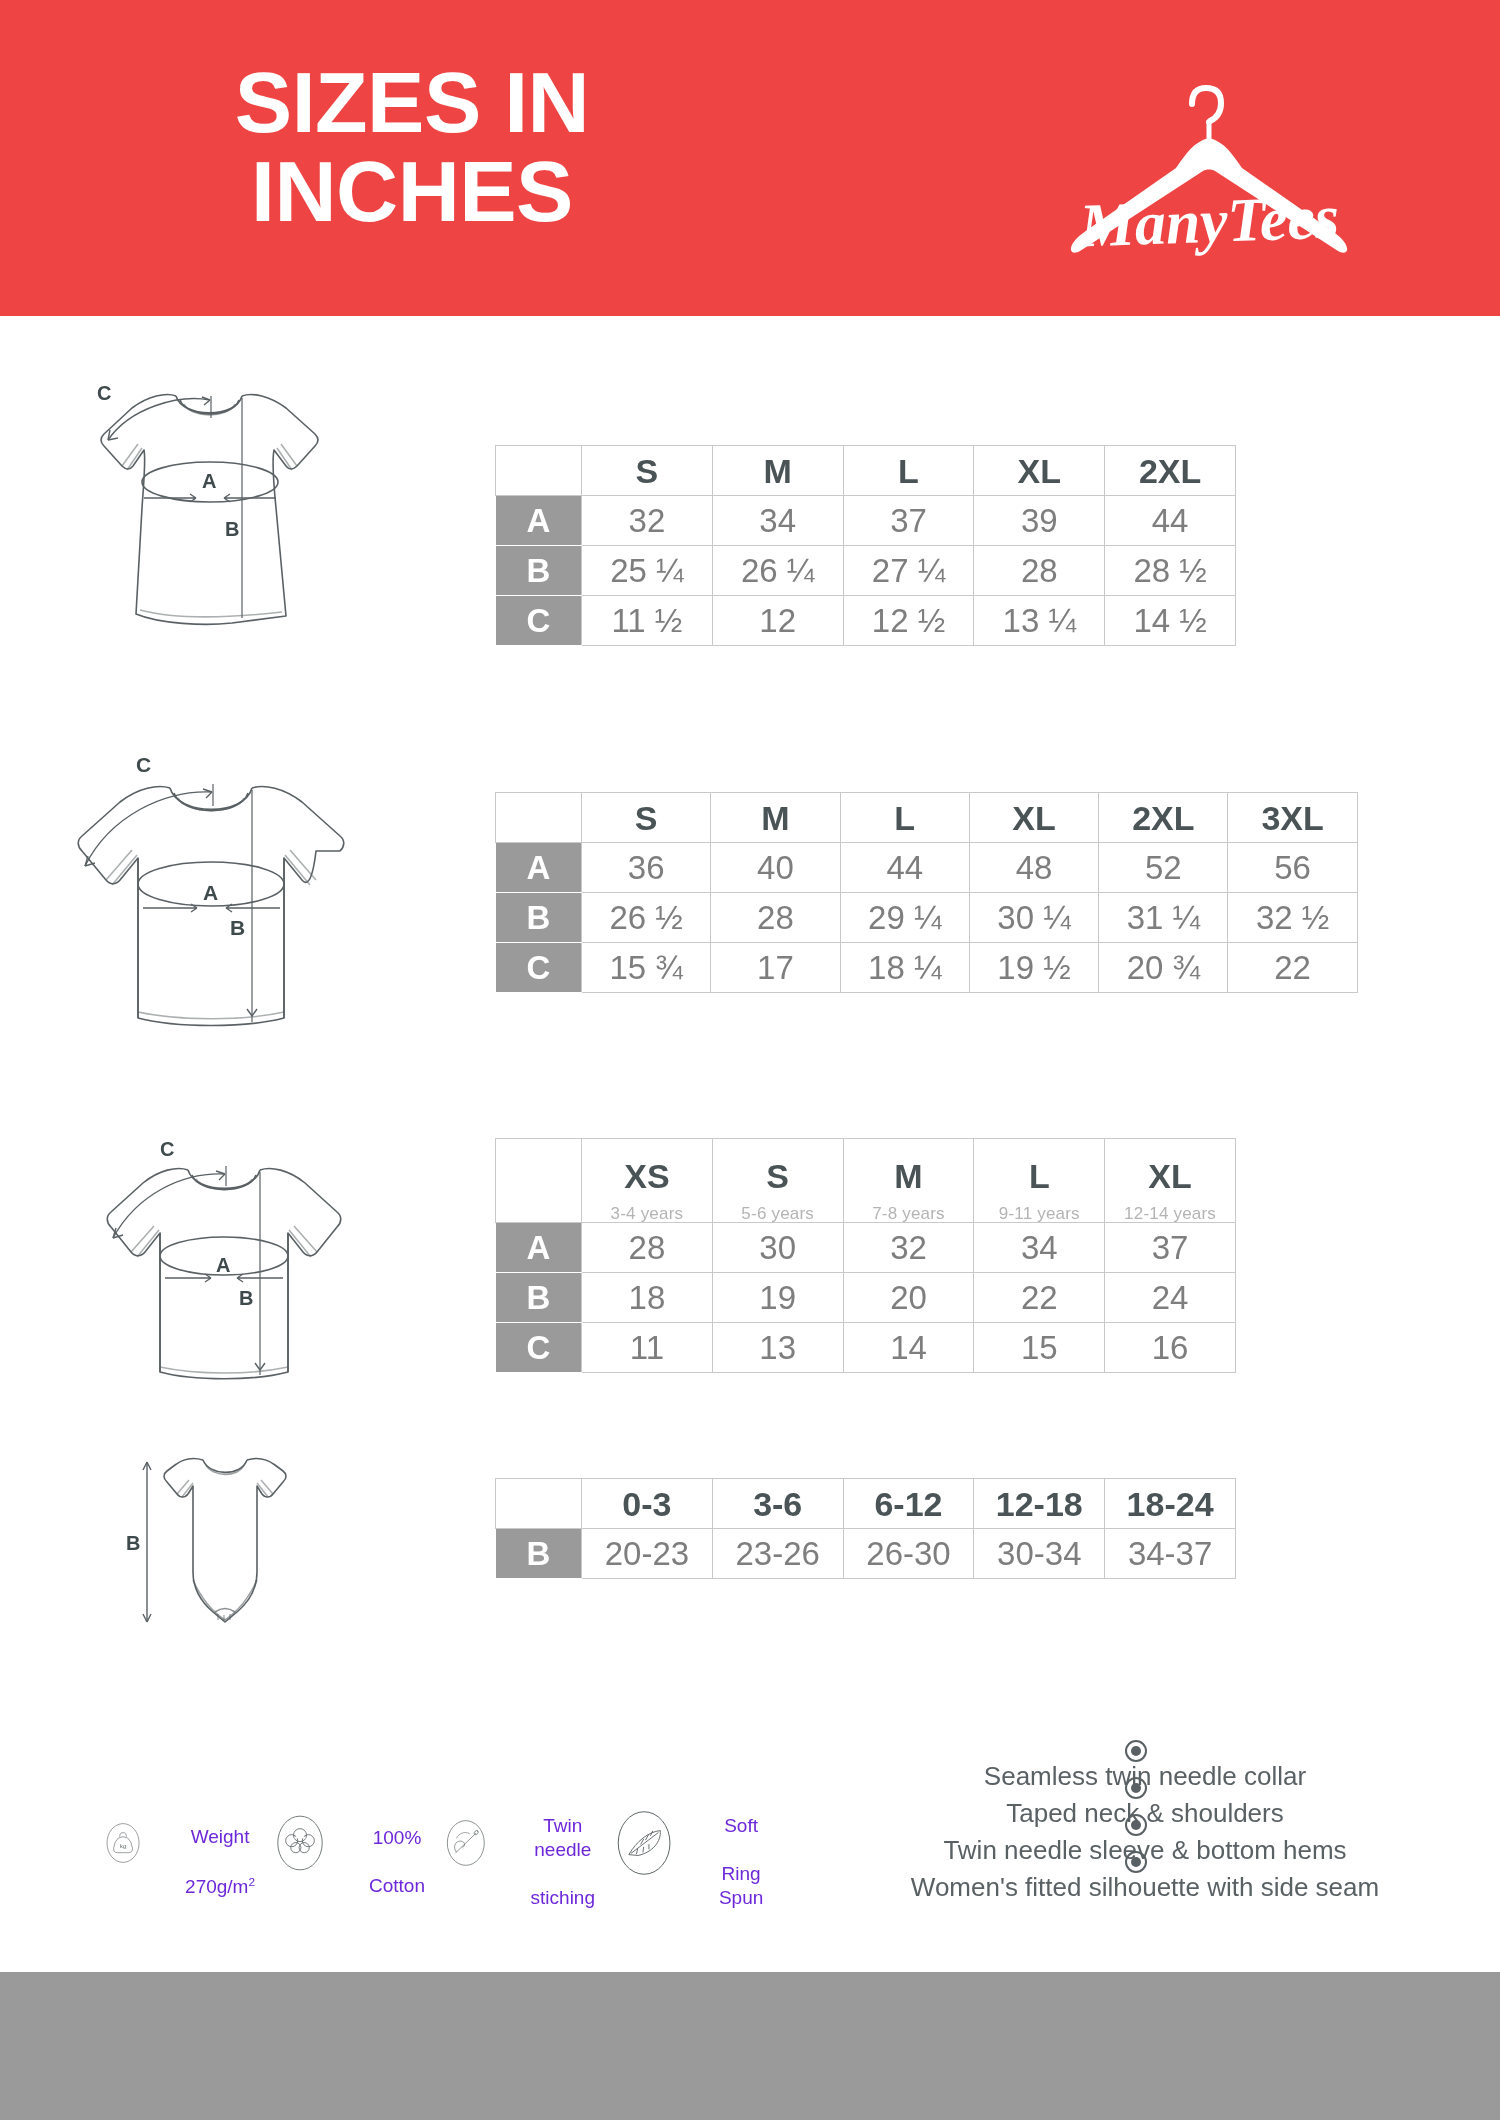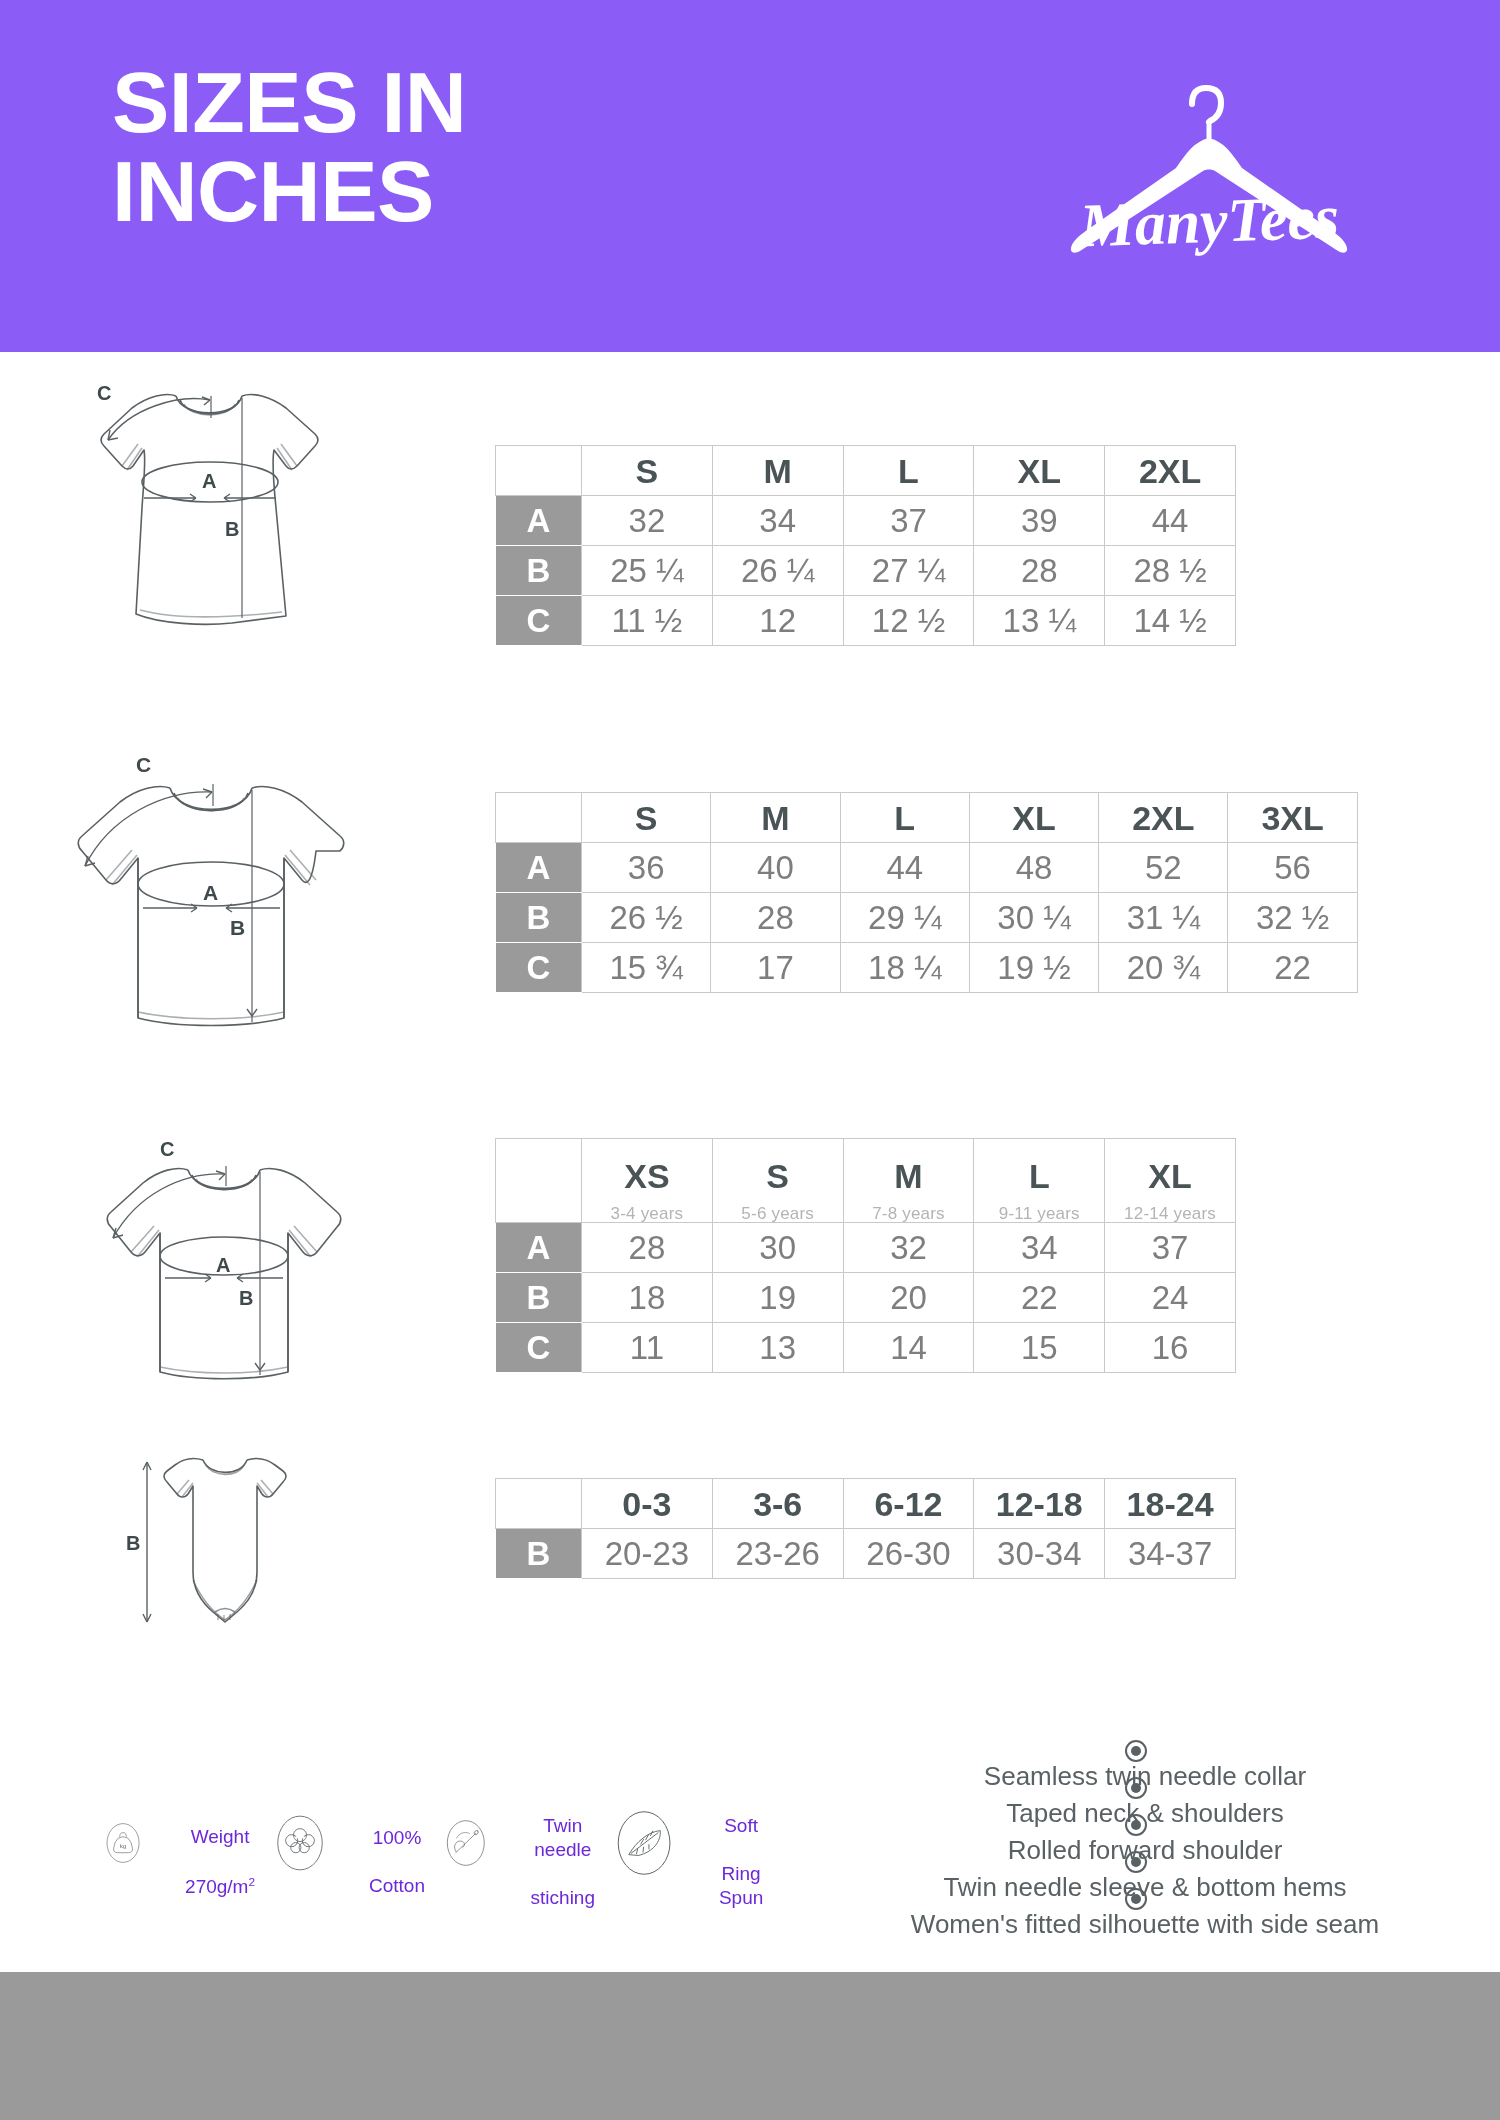--- a/index.html
+++ b/index.html
@@ -16,22 +16,23 @@
     position: relative;
     width: 1500px;
     height: 2120px;
     background: #ffffff;
   }
 
   
   .header-band {
     position: absolute;
     left: 0; top: 0;
-    width: 1500px; height: 352px;
-    background: #8b5cf6;
+    width: 1500px; height: 316px;
+    background: #ef4444;
+    text-align: center;
   }
   .title {
     position: absolute;
     left: 112px; top: 58px;
     width: 600px;
     color: #ffffff;
     font-size: 86px;
     font-weight: 700;
     line-height: 1.03;
     letter-spacing: -0.5px;
@@ -596,24 +597,20 @@
     <div class="bullet-row">
       <span class="bullet-dot"></span>
       <span class="bullet-text">Seamless twin needle collar</span>
     </div>
     <div class="bullet-row">
       <span class="bullet-dot"></span>
       <span class="bullet-text">Taped neck &amp; shoulders</span>
     </div>
     <div class="bullet-row">
       <span class="bullet-dot"></span>
-      <span class="bullet-text">Rolled forward shoulder</span>
-    </div>
-    <div class="bullet-row">
-      <span class="bullet-dot"></span>
       <span class="bullet-text">Twin needle sleeve &amp; bottom hems</span>
     </div>
     <div class="bullet-row">
       <span class="bullet-dot"></span>
       <span class="bullet-text">Women's fitted silhouette with side seam</span>
     </div>
   </div>
 
   <div class="footer-band"></div>
 

